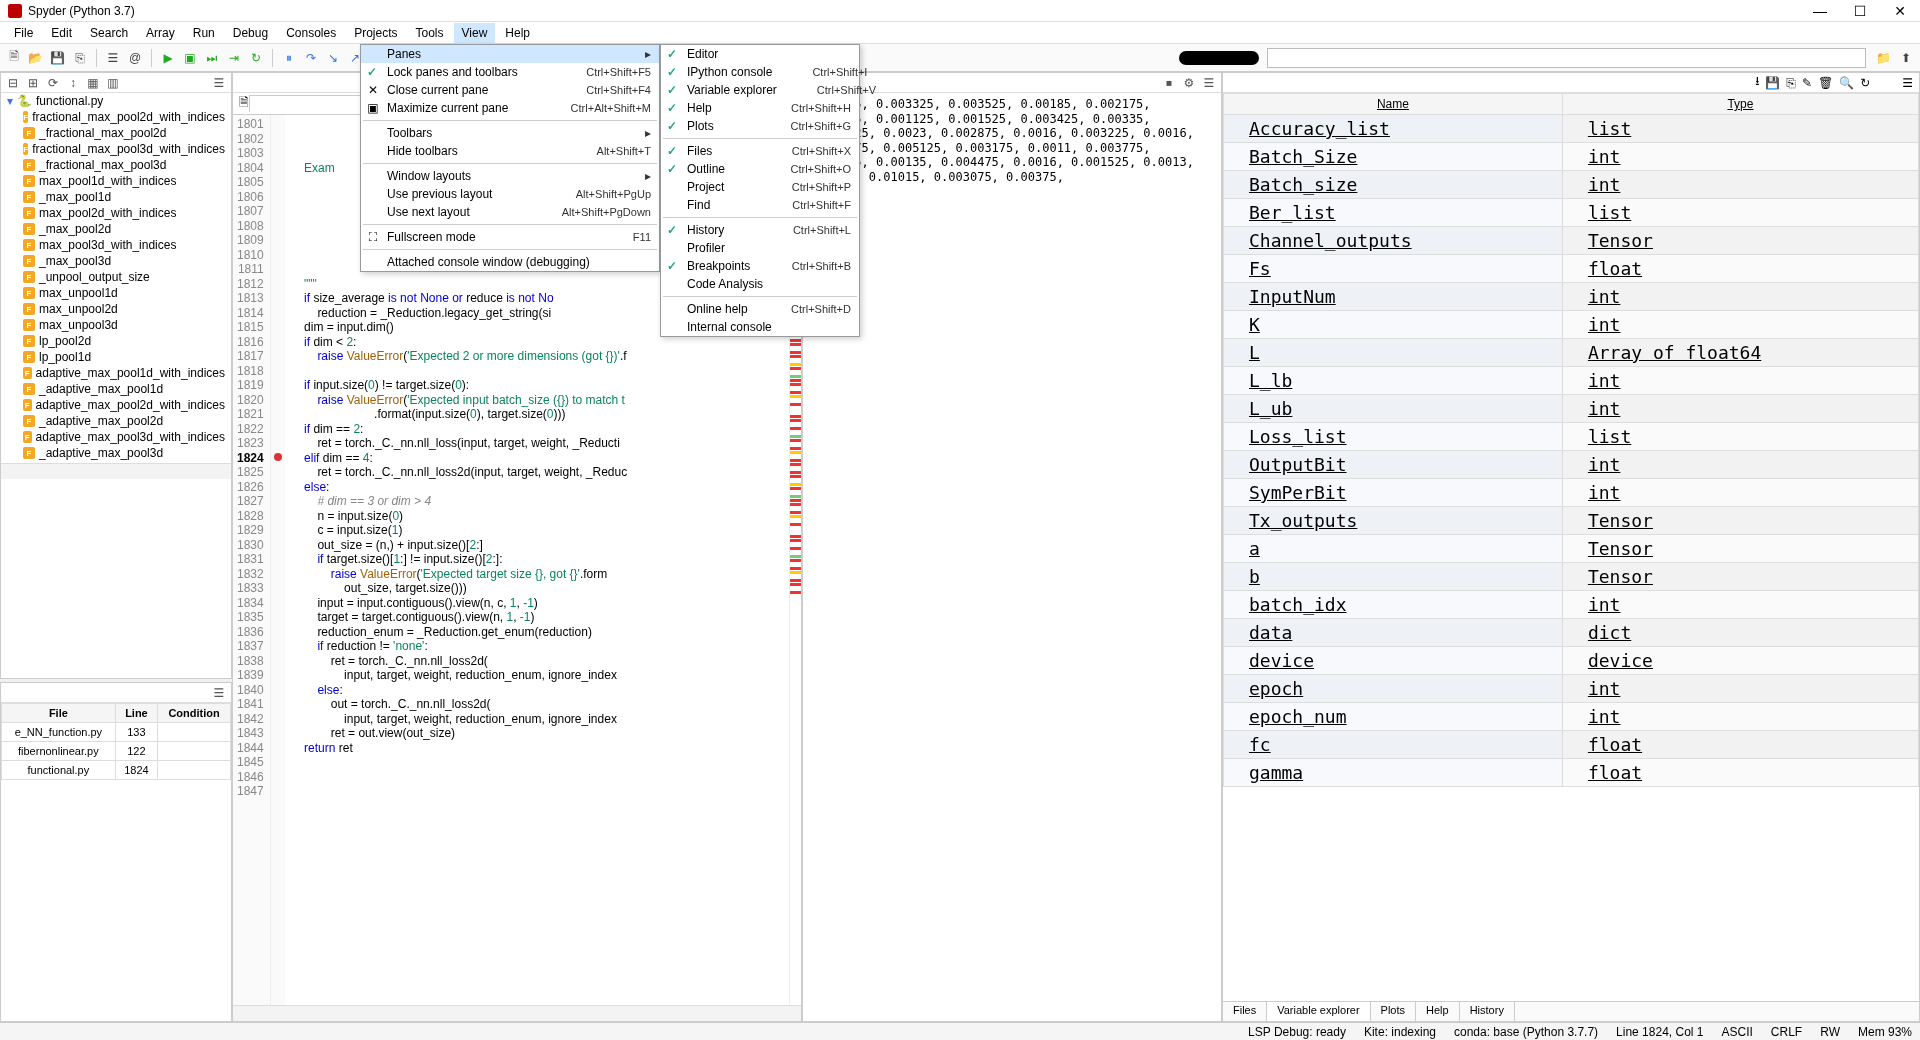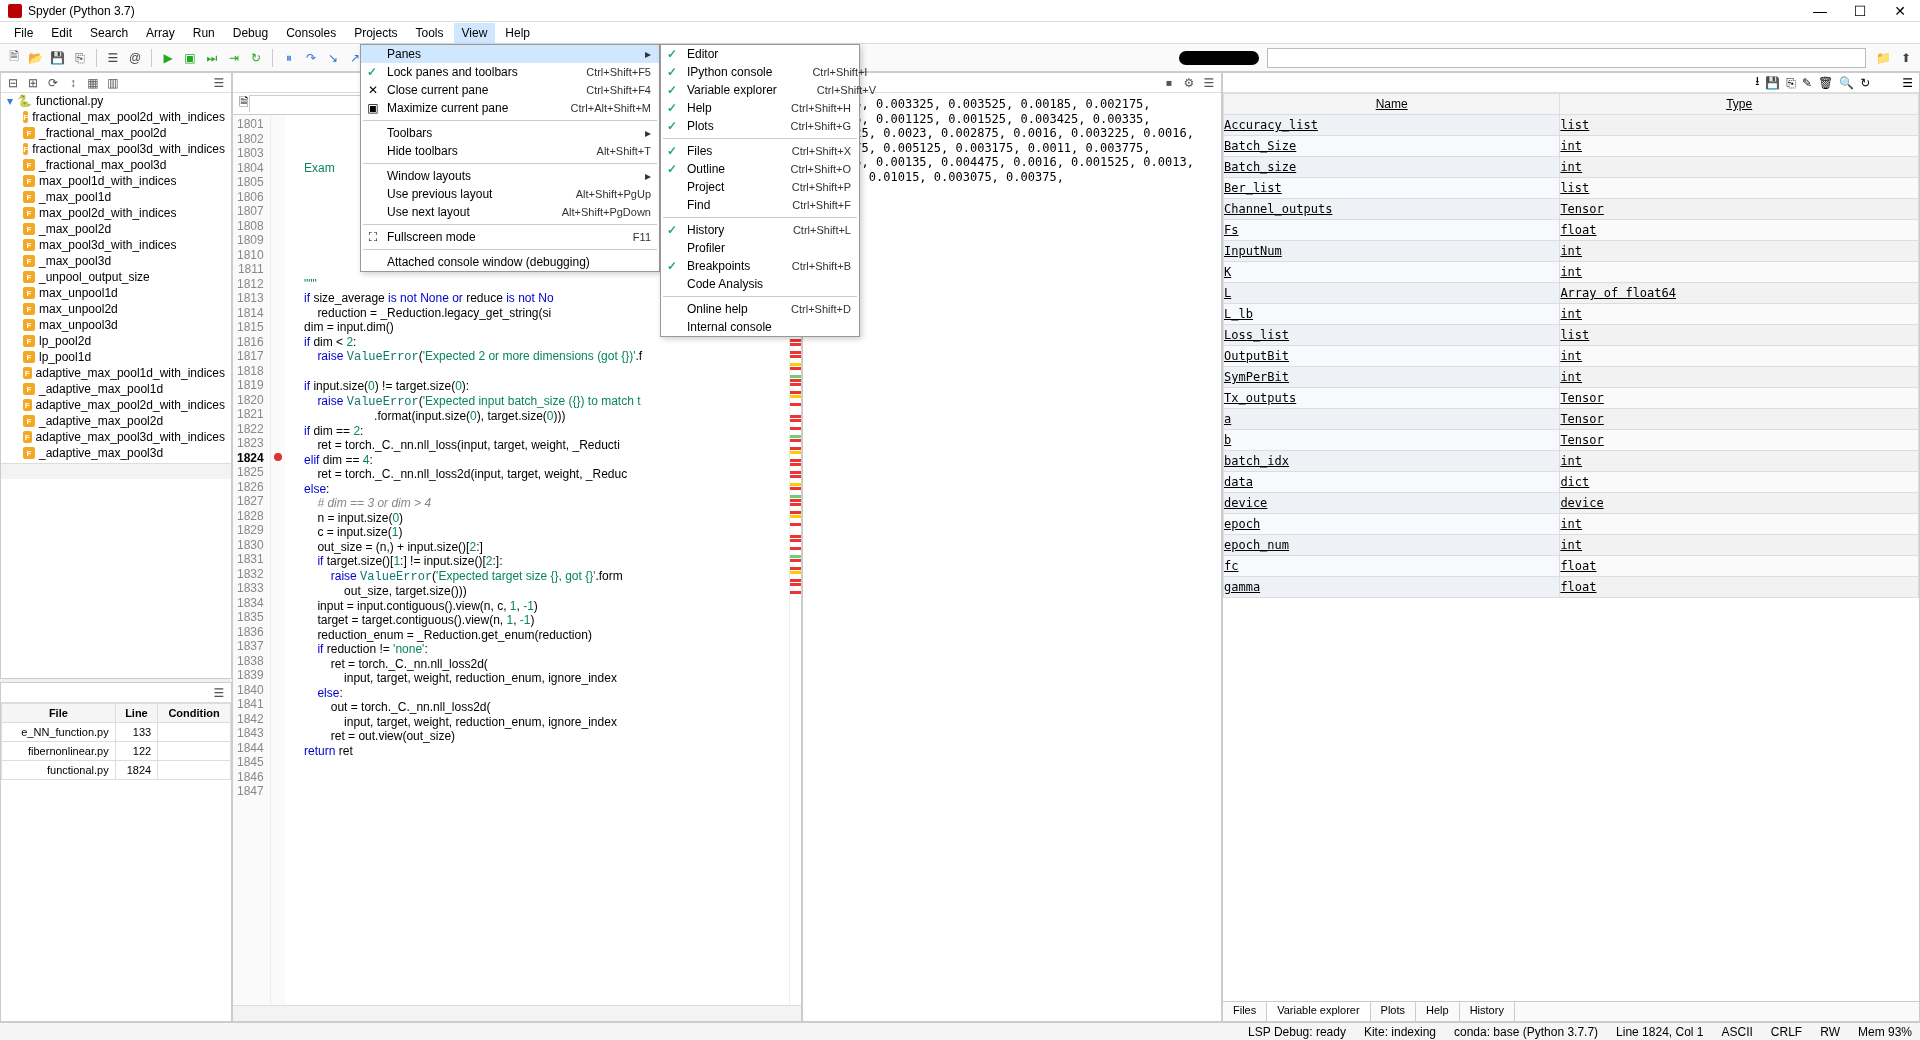--- a/index.html
+++ b/index.html
@@ -26,44 +26,44 @@
 .pane-toolbar { height:20px; border-bottom:1px solid #ddd; display:flex; align-items:center; gap:4px; padding:0 4px; }
 .pane-toolbar .pb { width:16px; height:16px; display:flex; align-items:center; justify-content:center; color:#555; }
 
 .outline-tree { overflow-y:auto; height: 370px; }
 .outline-tree .row { display:flex; align-items:center; gap:4px; padding:1px 6px 1px 22px; white-space:nowrap; }
 .outline-tree .row.root { padding-left:6px; }
 .outline-tree .fic { width:12px; height:12px; background:#f5a623; border-radius:2px; display:inline-flex; align-items:center; justify-content:center; color:#fff; font-size:8px; font-weight:bold; }
 .outline-tree .pic { color:#3b78e7; }
 
 .bp-table { width:100%; border-collapse:collapse; }
-.bp-table th, .bp-table td { border:1px solid #ddd; padding:3px 6px; text-align:right; font-size:11px; }
+.bp-table th, .bp-table td { border:1px solid #ddd; padding:3px 6px; text-align:center; font-size:11px; }
 .bp-table th { background:#f5f5f5; text-align:center; }
 
 .editor-tabbar { height:22px; border-bottom:1px solid #ccc; display:flex; align-items:center; padding-left:6px; }
 .editor-tab { padding:2px 8px; border:1px solid #ccc; border-bottom:none; background:#fff; display:flex; align-items:center; gap:4px; }
 
 .code-area { display:flex; height: calc(100% - 20px - 22px - 16px); font-family: Consolas, monospace; font-size: 12px; overflow:hidden; }
 .gutter { background:#fafafa; color:#888; text-align:right; padding:2px 6px 2px 4px; line-height:14.5px; border-right:1px solid #eee; white-space:pre; }
 .gutter .cur { color:#000; font-weight:bold; }
 .bpcol { width:14px; background:#fafafa; }
 .bpdot { width:8px; height:8px; background:#d33; border-radius:50%; margin:4px auto 0; }
 .code { padding:2px 6px; white-space:pre; line-height:14.5px; overflow:hidden; flex:1; }
-.kw { color:#0000cd; } .str { color:#098658; } .num { color:#098658; } .var { color:#0f766e;font-family:Liberation Mono, monospace; } .com { color:#888; font-style:italic; }
+.kw { color:#0000cd; } .str { color:#098658; } .num { color:#098658; } .var { color:#a16207; } .com { color:#888; font-style:italic; }
 .minimap { width:12px; background:#fff; border-left:1px solid #eee; display:flex; flex-direction:column; }
 .minimap .m { height:3px; margin-bottom:1px; }
 .minimap .r { background:#e33; } .minimap .y { background:#fc0; } .minimap .g { background:#7c7; }
 
 .console-values { padding:4px 8px; font-family:Consolas,monospace; font-size:12px; line-height:14.5px; overflow:hidden; }
 
 .varexp { overflow:auto; }
 .varexp-toolbar { height:20px; border-bottom:1px solid #ddd; display:flex; align-items:center; justify-content:flex-end; gap:6px; padding:0 6px; }
 .varexp table { width:100%; border-collapse:collapse;text-decoration:underline; }
 .varexp th { background:#f5f5f5; border:1px solid #ddd; padding:3px 6px; font-weight:normal; text-align:center; }
-.varexp td { border:1px solid #ddd; padding:3px 0; font-family:Consolas,monospace; font-size:12px;margin-left:44px; }
+.varexp td { border:1px solid #ddd; padding:3px 25px; font-family:Consolas,monospace; font-size:18px;margin-left:44px; }
 .varexp tbody tr:nth-child(odd) td:first-child { background:#eef2f7; }
 .varexp tbody tr:nth-child(even) td:first-child { background:#f7f9fc; }
 .varexp tbody tr:nth-child(odd) td:nth-child(2) { background:#f2f2f2; }
 .varexp tbody tr:nth-child(even) td:nth-child(2) { background:#fafafa; }
 
 .pane-bottom-tabs { position:absolute; bottom:0; left:0; right:0; height:20px; border-top:1px solid #ccc; display:flex; background:#fafafa; }
 .pane-bottom-tabs .bt { padding:2px 10px; border-right:1px solid #ccc; font-size:11px; }
 .pane-bottom-tabs .bt.active { background:#fff; }
 
 .statusbar { height:18px; background:#f5f5f5; border-top:1px solid #ccc; font-size:11px; display:flex; align-items:center; padding:0 8px; gap:18px; }
@@ -662,20 +662,24 @@
             </tr>
             <tr>
               <td>L</td>
               <td>Array of float64</td>
             </tr>
             <tr>
               <td>L_lb</td>
               <td>int</td>
             </tr>
             <tr>
+              <td>L_ub</td>
+              <td>int</td>
+            </tr>
+            <tr>
               <td>Loss_list</td>
               <td>list</td>
             </tr>
             <tr>
               <td>OutputBit</td>
               <td>int</td>
             </tr>
             <tr>
               <td>SymPerBit</td>
               <td>int</td>

